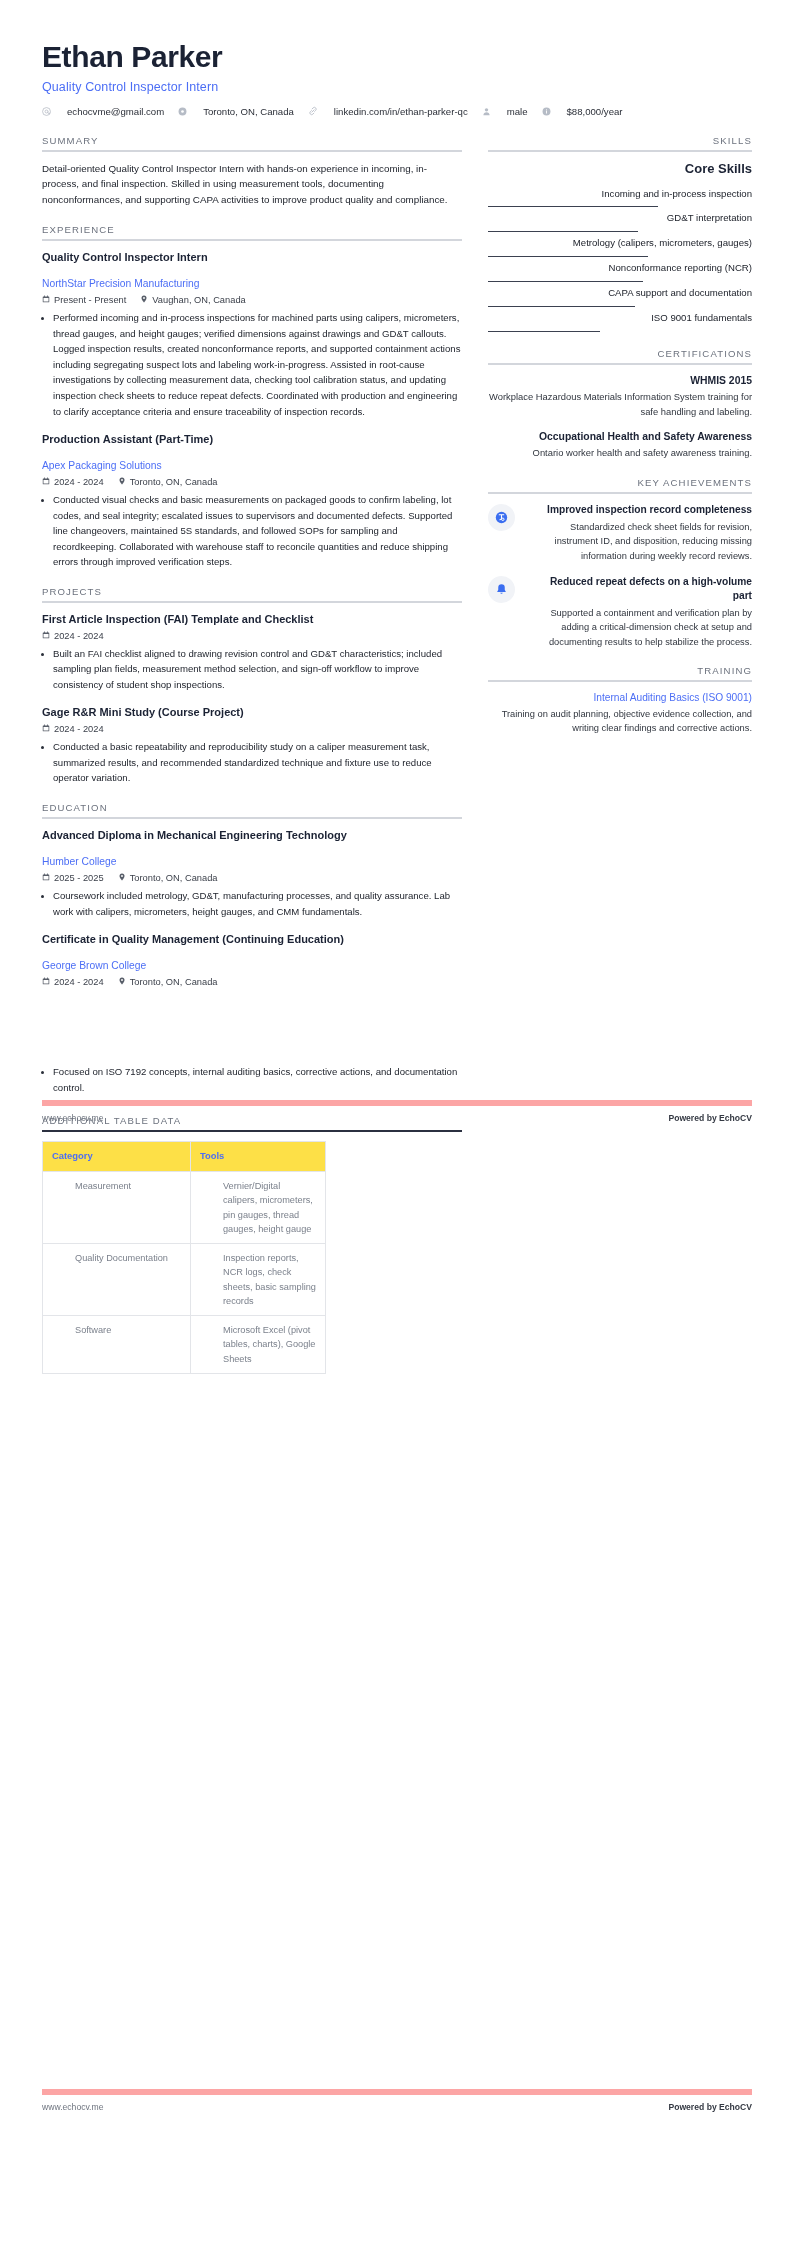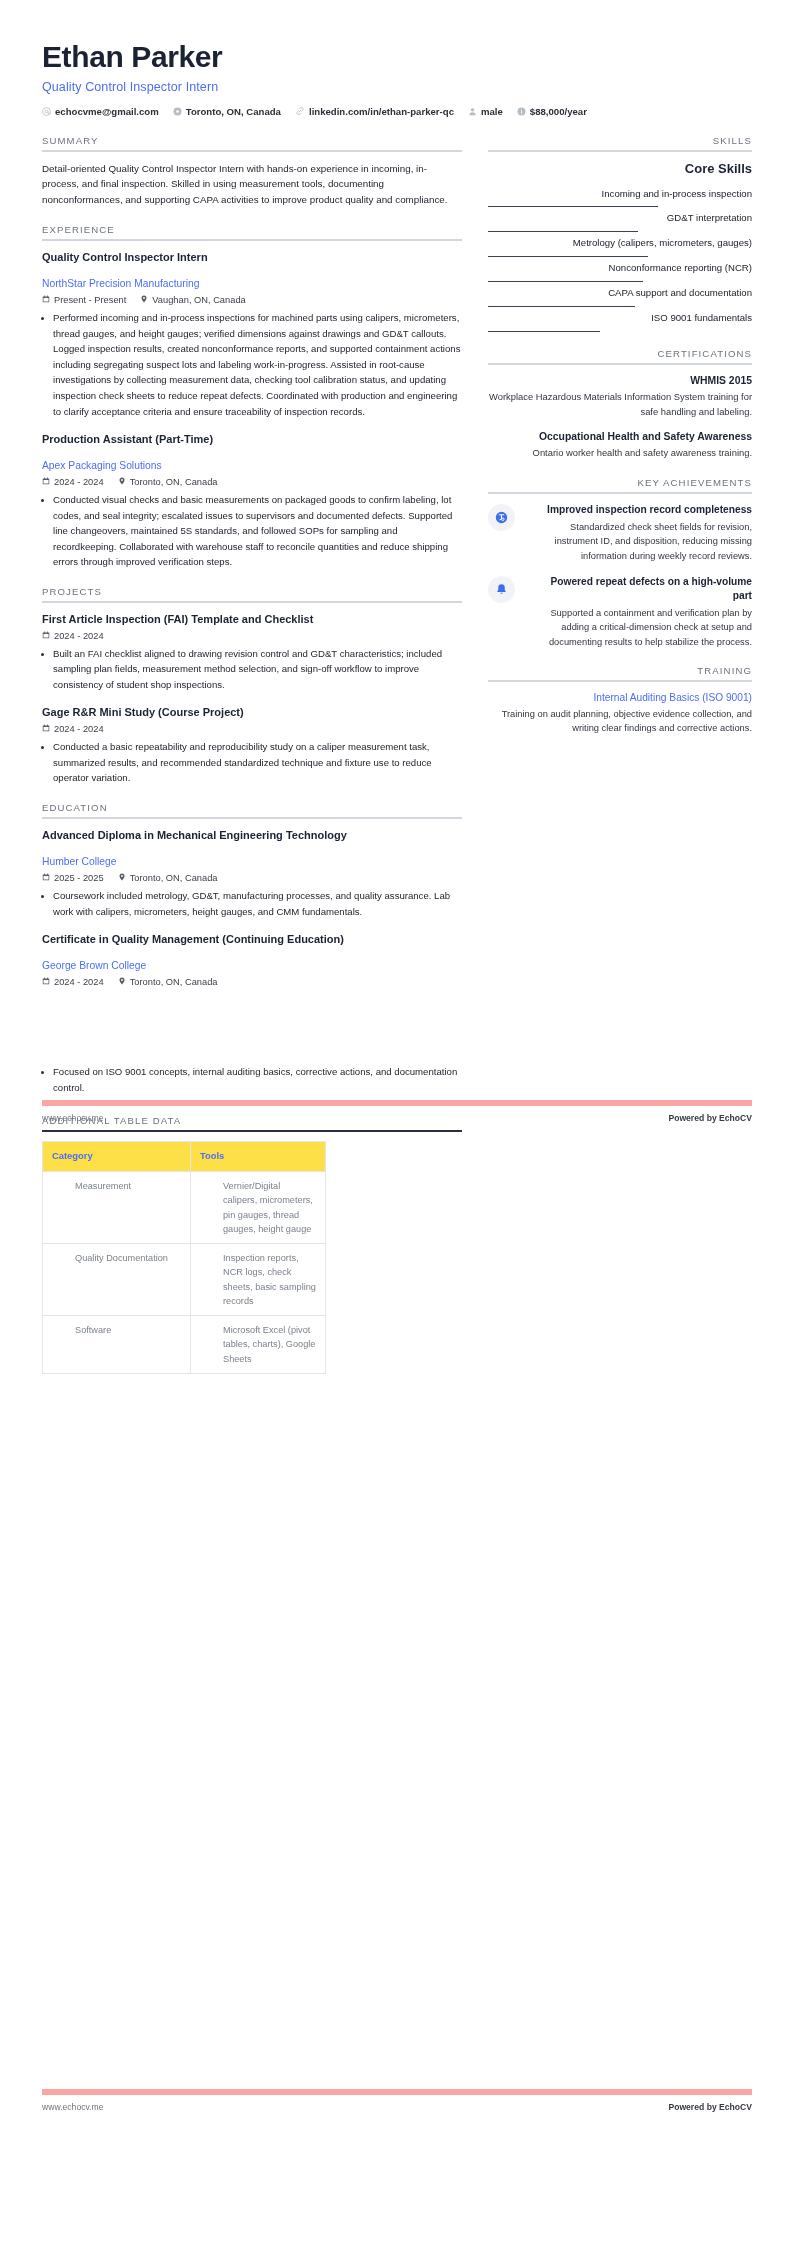--- a/index.html
+++ b/index.html
@@ -31,21 +31,21 @@
   }
   .contact-row {
     display: flex;
     flex-wrap: wrap;
     align-items: center;
     gap: 14px;
     margin-top: 12px;
     font-size: 9.6px;
     color: #2b2f38;
   }
-  .contact-item { display: flex; align-items: center; gap: 4px; white-space: nowrap; font-weight: bold; }
+  .contact-item { display: flex; align-items: center; gap: 16px; white-space: nowrap; }
   .contact-item svg { display: block; flex: none; }
   .ic { fill: #b6bcc6; }
 
   
   .cols { display: flex; gap: 26px; margin-top: 18px; align-items: flex-start; }
   .col-main { width: 420px; flex: none; }
   .col-side { width: 264px; flex: none; text-align: right; }
 
   .section { margin-bottom: 16px; }
   .sec-title {
@@ -456,21 +456,21 @@
         <div class="ach">
           <div class="ach-badge">
             <span>
               <svg width="13" height="13" viewBox="0 0 16 16">
                   <path d="M8 1.6a4 4 0 0 0-4 4v2.6L2.6 11h10.8L12 8.2V5.6a4 4 0 0 0-4-4z" fill="#3b6ef0"></path>
                   <path d="M6.4 12a1.7 1.7 0 0 0 3.2 0z" fill="#3b6ef0"></path>
                 </svg>
             </span>
           </div>
           <div>
-            <div class="ach-title">Powered repeat defects on a high-volume part</div>
+            <div class="ach-title">Reduced repeat defects on a high-volume part</div>
             <div class="ach-desc">Supported a containment and verification plan by adding a critical-dimension check at setup and documenting results to help stabilize the process.</div>
           </div>
         </div>
       </div>
 
       <div class="section">
         <div class="sec-title">TRAINING</div>
         <div class="sec-rule"></div>
         <div class="training">
           <div class="training-name">Internal Auditing Basics (ISO 9001)</div>
@@ -484,21 +484,21 @@
   <div class="footer" style="top:1100px">
     <span class="site">www.echocv.me</span>
     <span class="brand">Powered by EchoCV</span>
   </div>
 </div>
 
 <div class="page" style="padding-top:56px">
   <div class="col-main">
 
     <ul class="bullets">
-      <li>Focused on ISO 9001 concepts, internal auditing basics, corrective actions, and documentation control.</li>
+      <li>Focused on ISO 7192 concepts, internal auditing basics, corrective actions, and documentation control.</li>
     </ul>
 
     <div class="section" style="margin-top:20px">
       <div class="sec-title">ADDITIONAL TABLE DATA</div>
       <div class="sec-rule dark"></div>
 
       <div class="tbl-wrap">
         <table class="data">
           <colgroup>
               <col class="c1">

